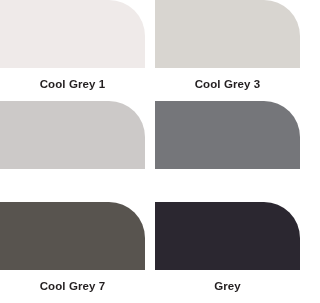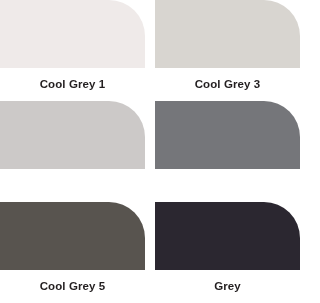--- a/index.html
+++ b/index.html
@@ -86,21 +86,21 @@
       <div class="swatch-chip" style="background-color: rgb(204, 201, 200);"></div>
     </div>
     <div class="swatch-cell col-right">
       <div class="swatch-chip" style="background-color: rgb(117, 118, 122);"></div>
     </div>
   </div>
 
   <div class="swatch-row">
     <div class="swatch-cell col-left">
       <div class="swatch-chip" style="background-color: rgb(88, 84, 79);"></div>
-      <div class="swatch-label">Cool Grey 5</div>
+      <div class="swatch-label">Cool Grey 7</div>
     </div>
     <div class="swatch-cell col-right">
       <div class="swatch-chip" style="background-color: rgb(43, 39, 48);"></div>
       <div class="swatch-label">Grey</div>
     </div>
   </div>
 
 </div>
 
 </body></html>

